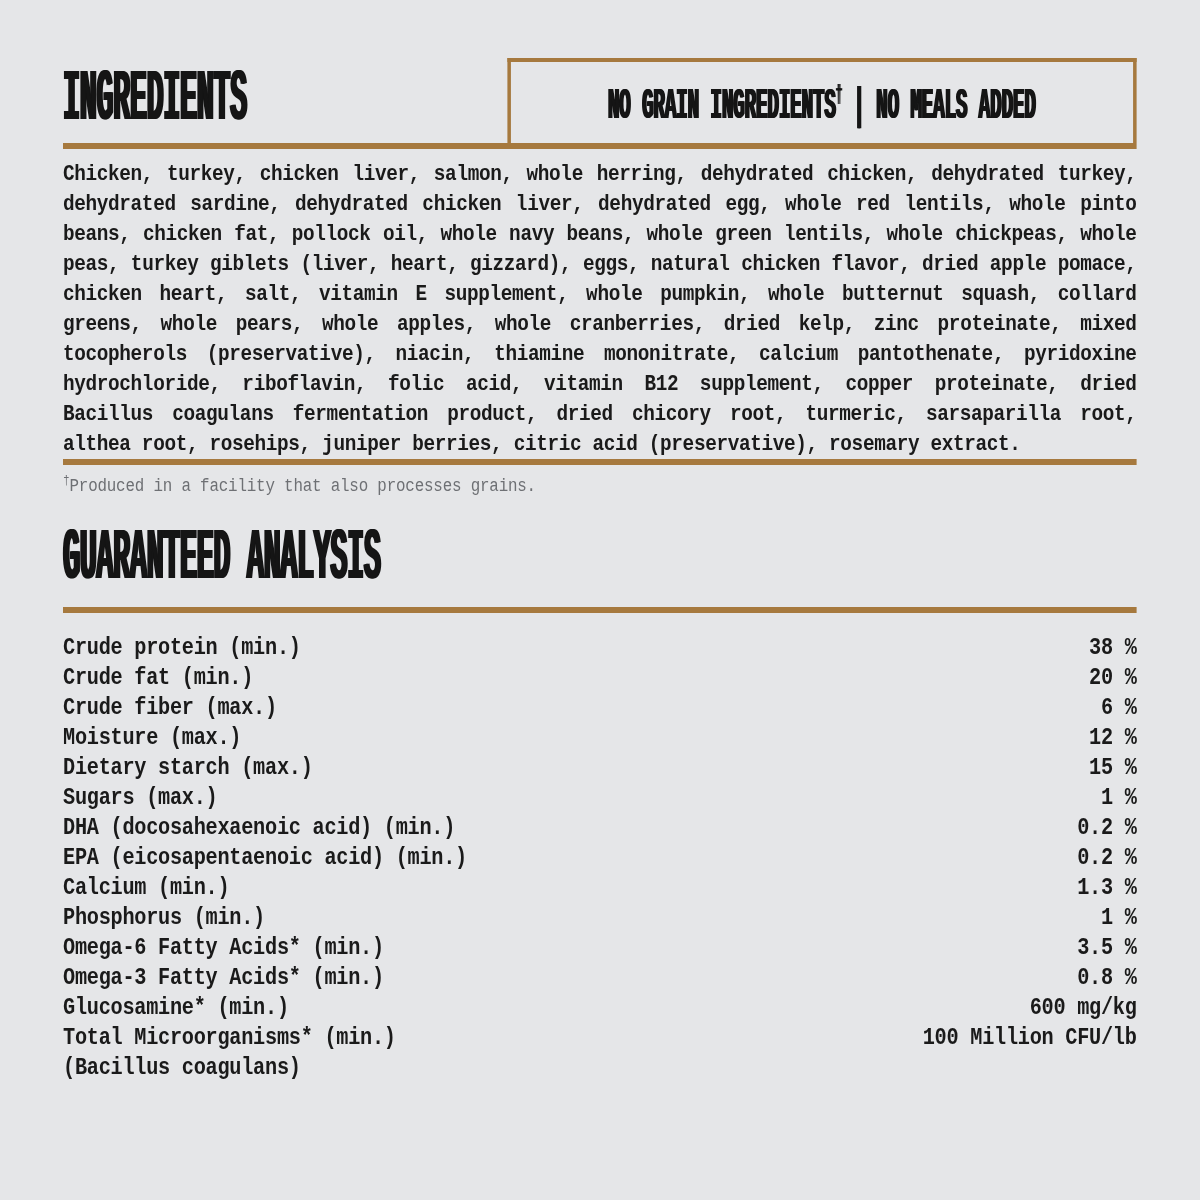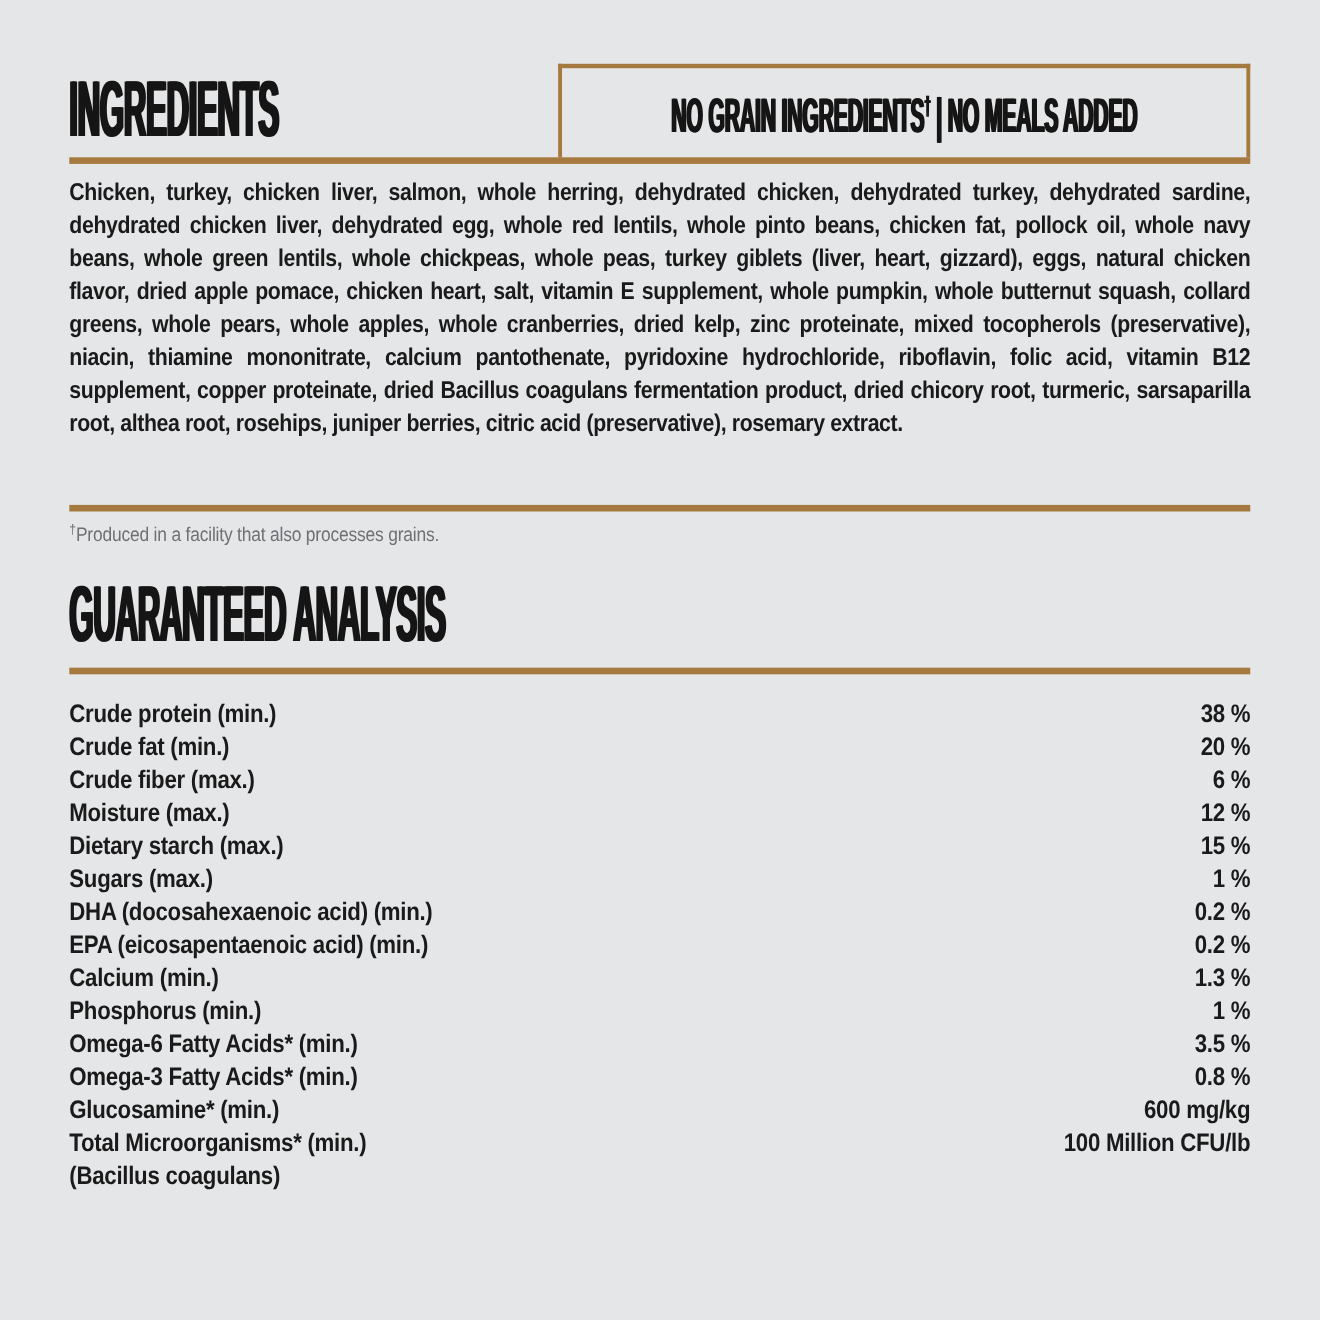--- a/index.html
+++ b/index.html
@@ -3,21 +3,21 @@
 <meta charset="utf-8">
 <style>
   html, body { margin: 0; padding: 0; }
   body {
     width: 1200px; height: 1200px;
     background: #e5e6e8;
     font-family: "Liberation Sans", sans-serif;
     color: #171717;
     overflow: hidden;
   }
-  .page { position: relative; width: 1200px; height: 1168px; }
+  .page { position: relative; width: 1200px; height: 1168px; font-family: Liberation Mono, monospace; }
 
   
   .content {
     position: absolute; left: 63px; top: 0;
     width: 1220px; height: 1200px;
     transform: scaleX(0.88); transform-origin: top left;
   }
 
   .rule { position: absolute; left: 0; width: 1220px; height: 6px; background: #a6793e; }
   .rule-title { top: 143px; }

